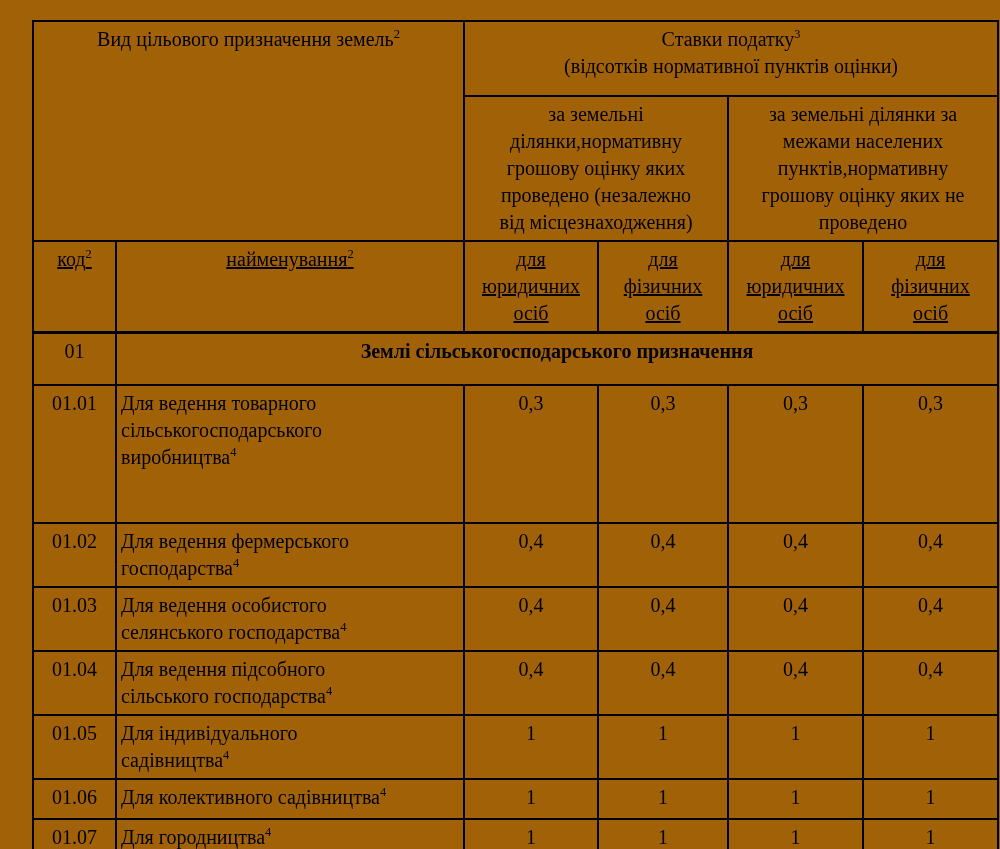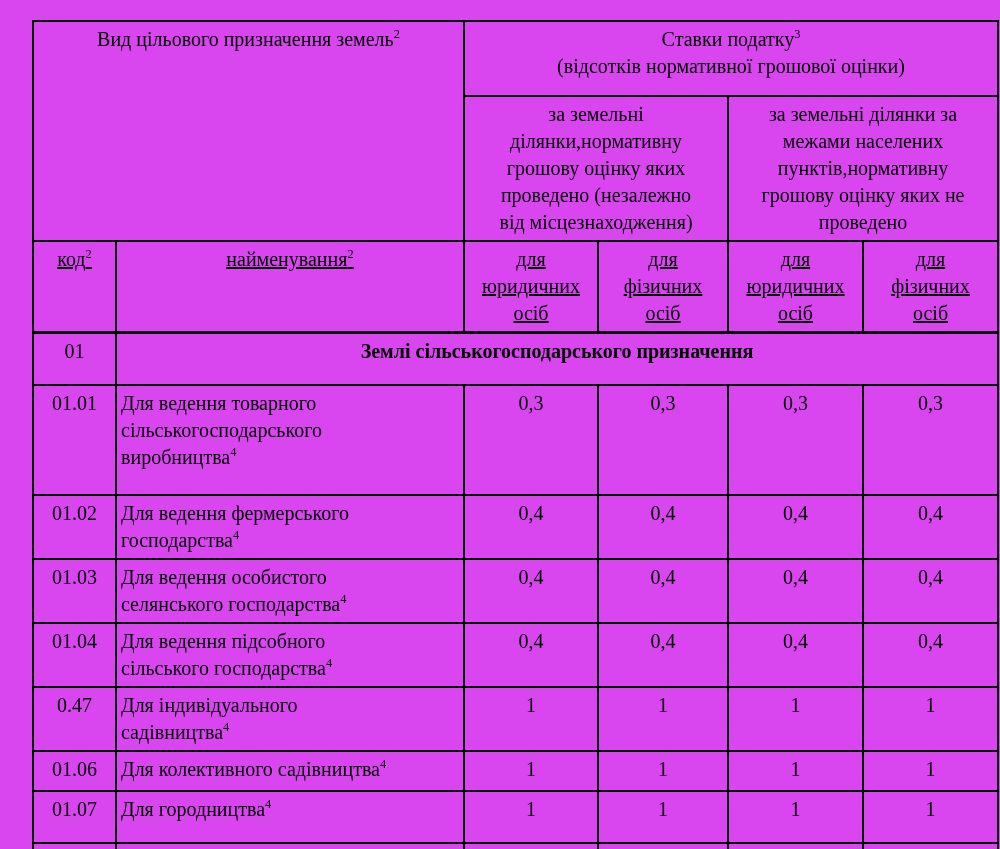--- a/index.html
+++ b/index.html
@@ -5,21 +5,21 @@
   html, body {
     margin: 0;
     padding: 0;
     background: #ffffff;
   }
   .page {
     position: relative;
     width: 1000px;
     height: 849px;
     overflow: hidden;
-    background: #d946ef;
+    background: #a16207;
     color: #000000;
     font-family: "Liberation Serif", "DejaVu Serif", serif;
   }
   table.land-tax {
     position: absolute;
     left: 32px;
     top: 20px;
     width: 965px;
     border-collapse: collapse;
     table-layout: fixed;
@@ -95,21 +95,21 @@
   sup {
     font-size: 0.62em;
     line-height: 0;
   }
 
   
   tr.r-a  { height: 75px; }
   tr.r-b  { height: 145px; }
   tr.r-c  { height: 90px; }
   tr.r-d  { height: 52px; }
-  tr.r-1  { height: 110px; }
+  tr.r-1  { height: 138px; }
   tr.r-2  { height: 58px; }
   tr.r-3  { height: 62px; }
   tr.r-4  { height: 52px; }
   tr.r-5  { height: 63px; }
   tr.r-6  { height: 40px; }
   tr.r-7  { height: 52px; }
   tr.r-partial { height: 40px; }
 </style>
 </head>
 <body>
@@ -123,21 +123,21 @@
         <col class="c-v2">
         <col class="c-v3">
         <col class="c-v4">
     </colgroup>
     <tbody>
 
       <tr class="r-a">
         <td class="h-purpose" colspan="2" rowspan="2"><span>Вид цільового призначення земель</span><sup>2</sup></td>
         <td class="h-rates" colspan="4">
           <div><span>Ставки податку</span><sup>3</sup></div>
-          <div>(відсотків нормативної грошової оцінки)</div>
+          <div>(відсотків нормативної пунктів оцінки)</div>
         </td>
       </tr>
 
       <tr class="r-b">
         <td class="h-group" colspan="2">за земельні
 ділянки,нормативну
 грошову оцінку яких
 проведено (незалежно
 від місцезнаходження)</td>
         <td class="h-group" colspan="2">за земельні ділянки за
@@ -204,21 +204,21 @@
         <td class="code">01.04</td>
         <td class="name"><span class="nm">Для ведення підсобного
 сільського господарства</span><sup>4</sup></td>
         <td class="val">0,4</td>
         <td class="val">0,4</td>
         <td class="val">0,4</td>
         <td class="val">0,4</td>
       </tr>
 
       <tr class="r-5">
-        <td class="code">0.47</td>
+        <td class="code">01.05</td>
         <td class="name"><span class="nm">Для індивідуального
 садівництва</span><sup>4</sup></td>
         <td class="val">1</td>
         <td class="val">1</td>
         <td class="val">1</td>
         <td class="val">1</td>
       </tr>
 
       <tr class="r-6">
         <td class="code">01.06</td>

